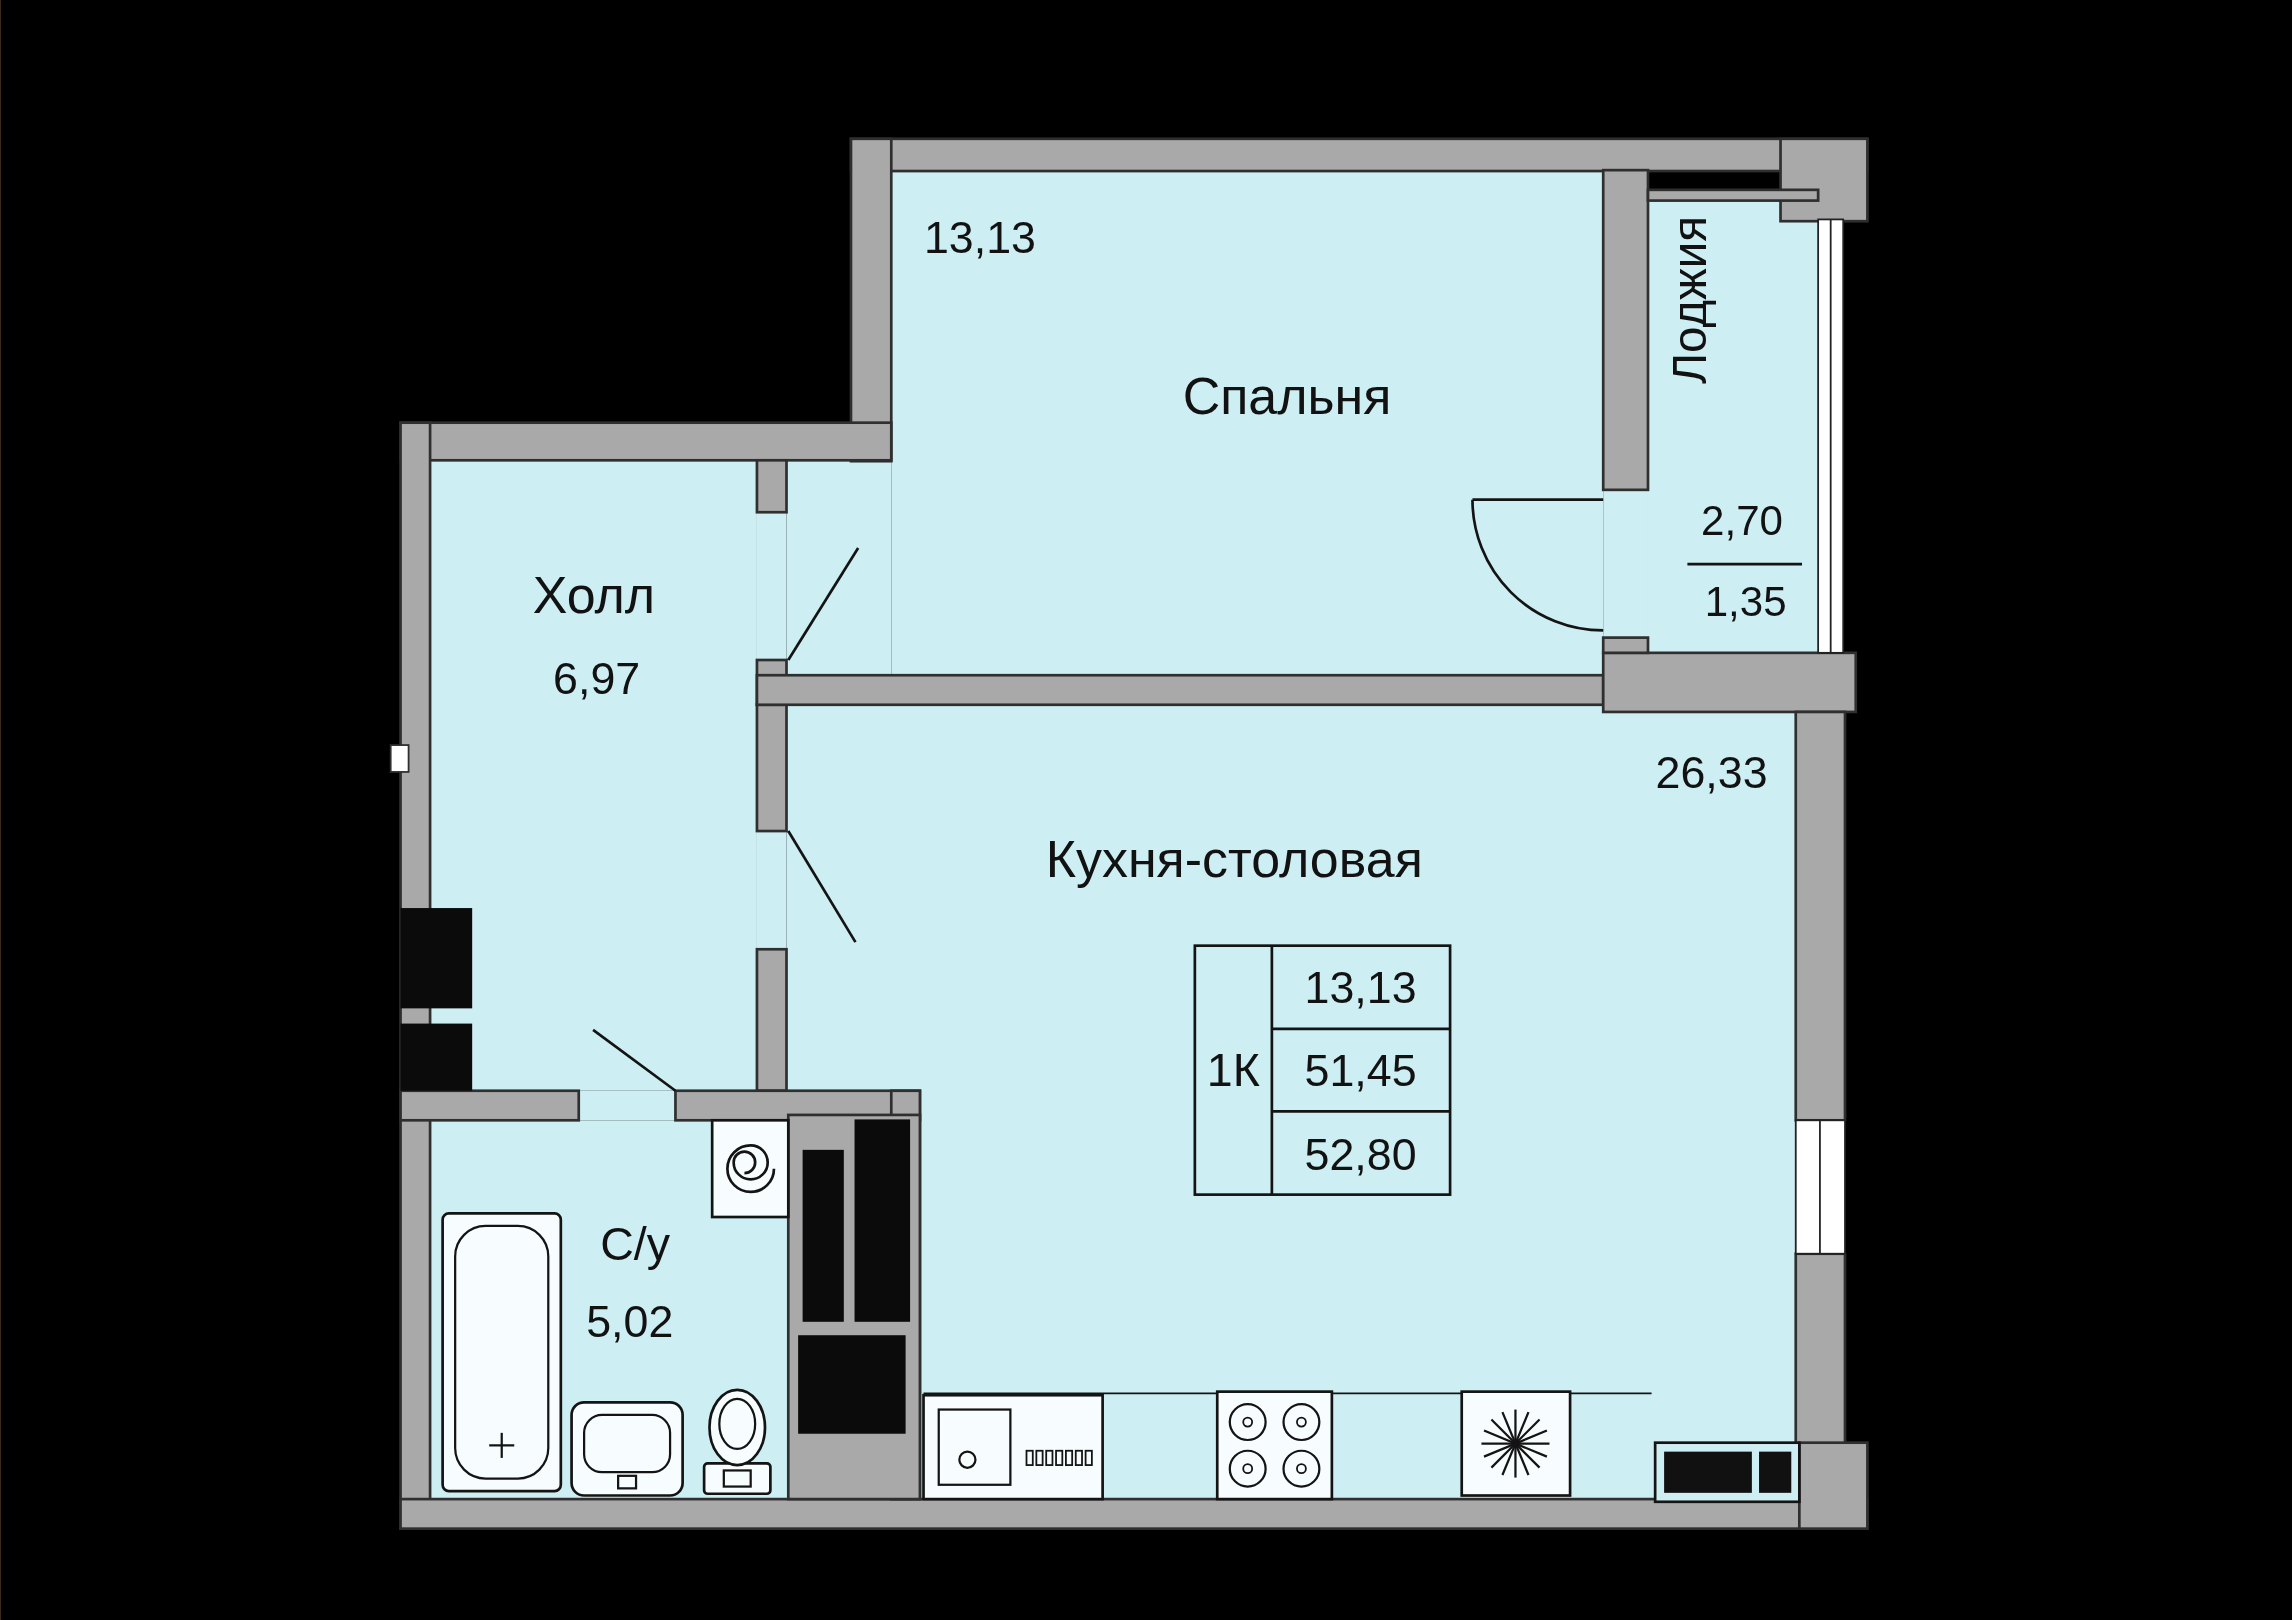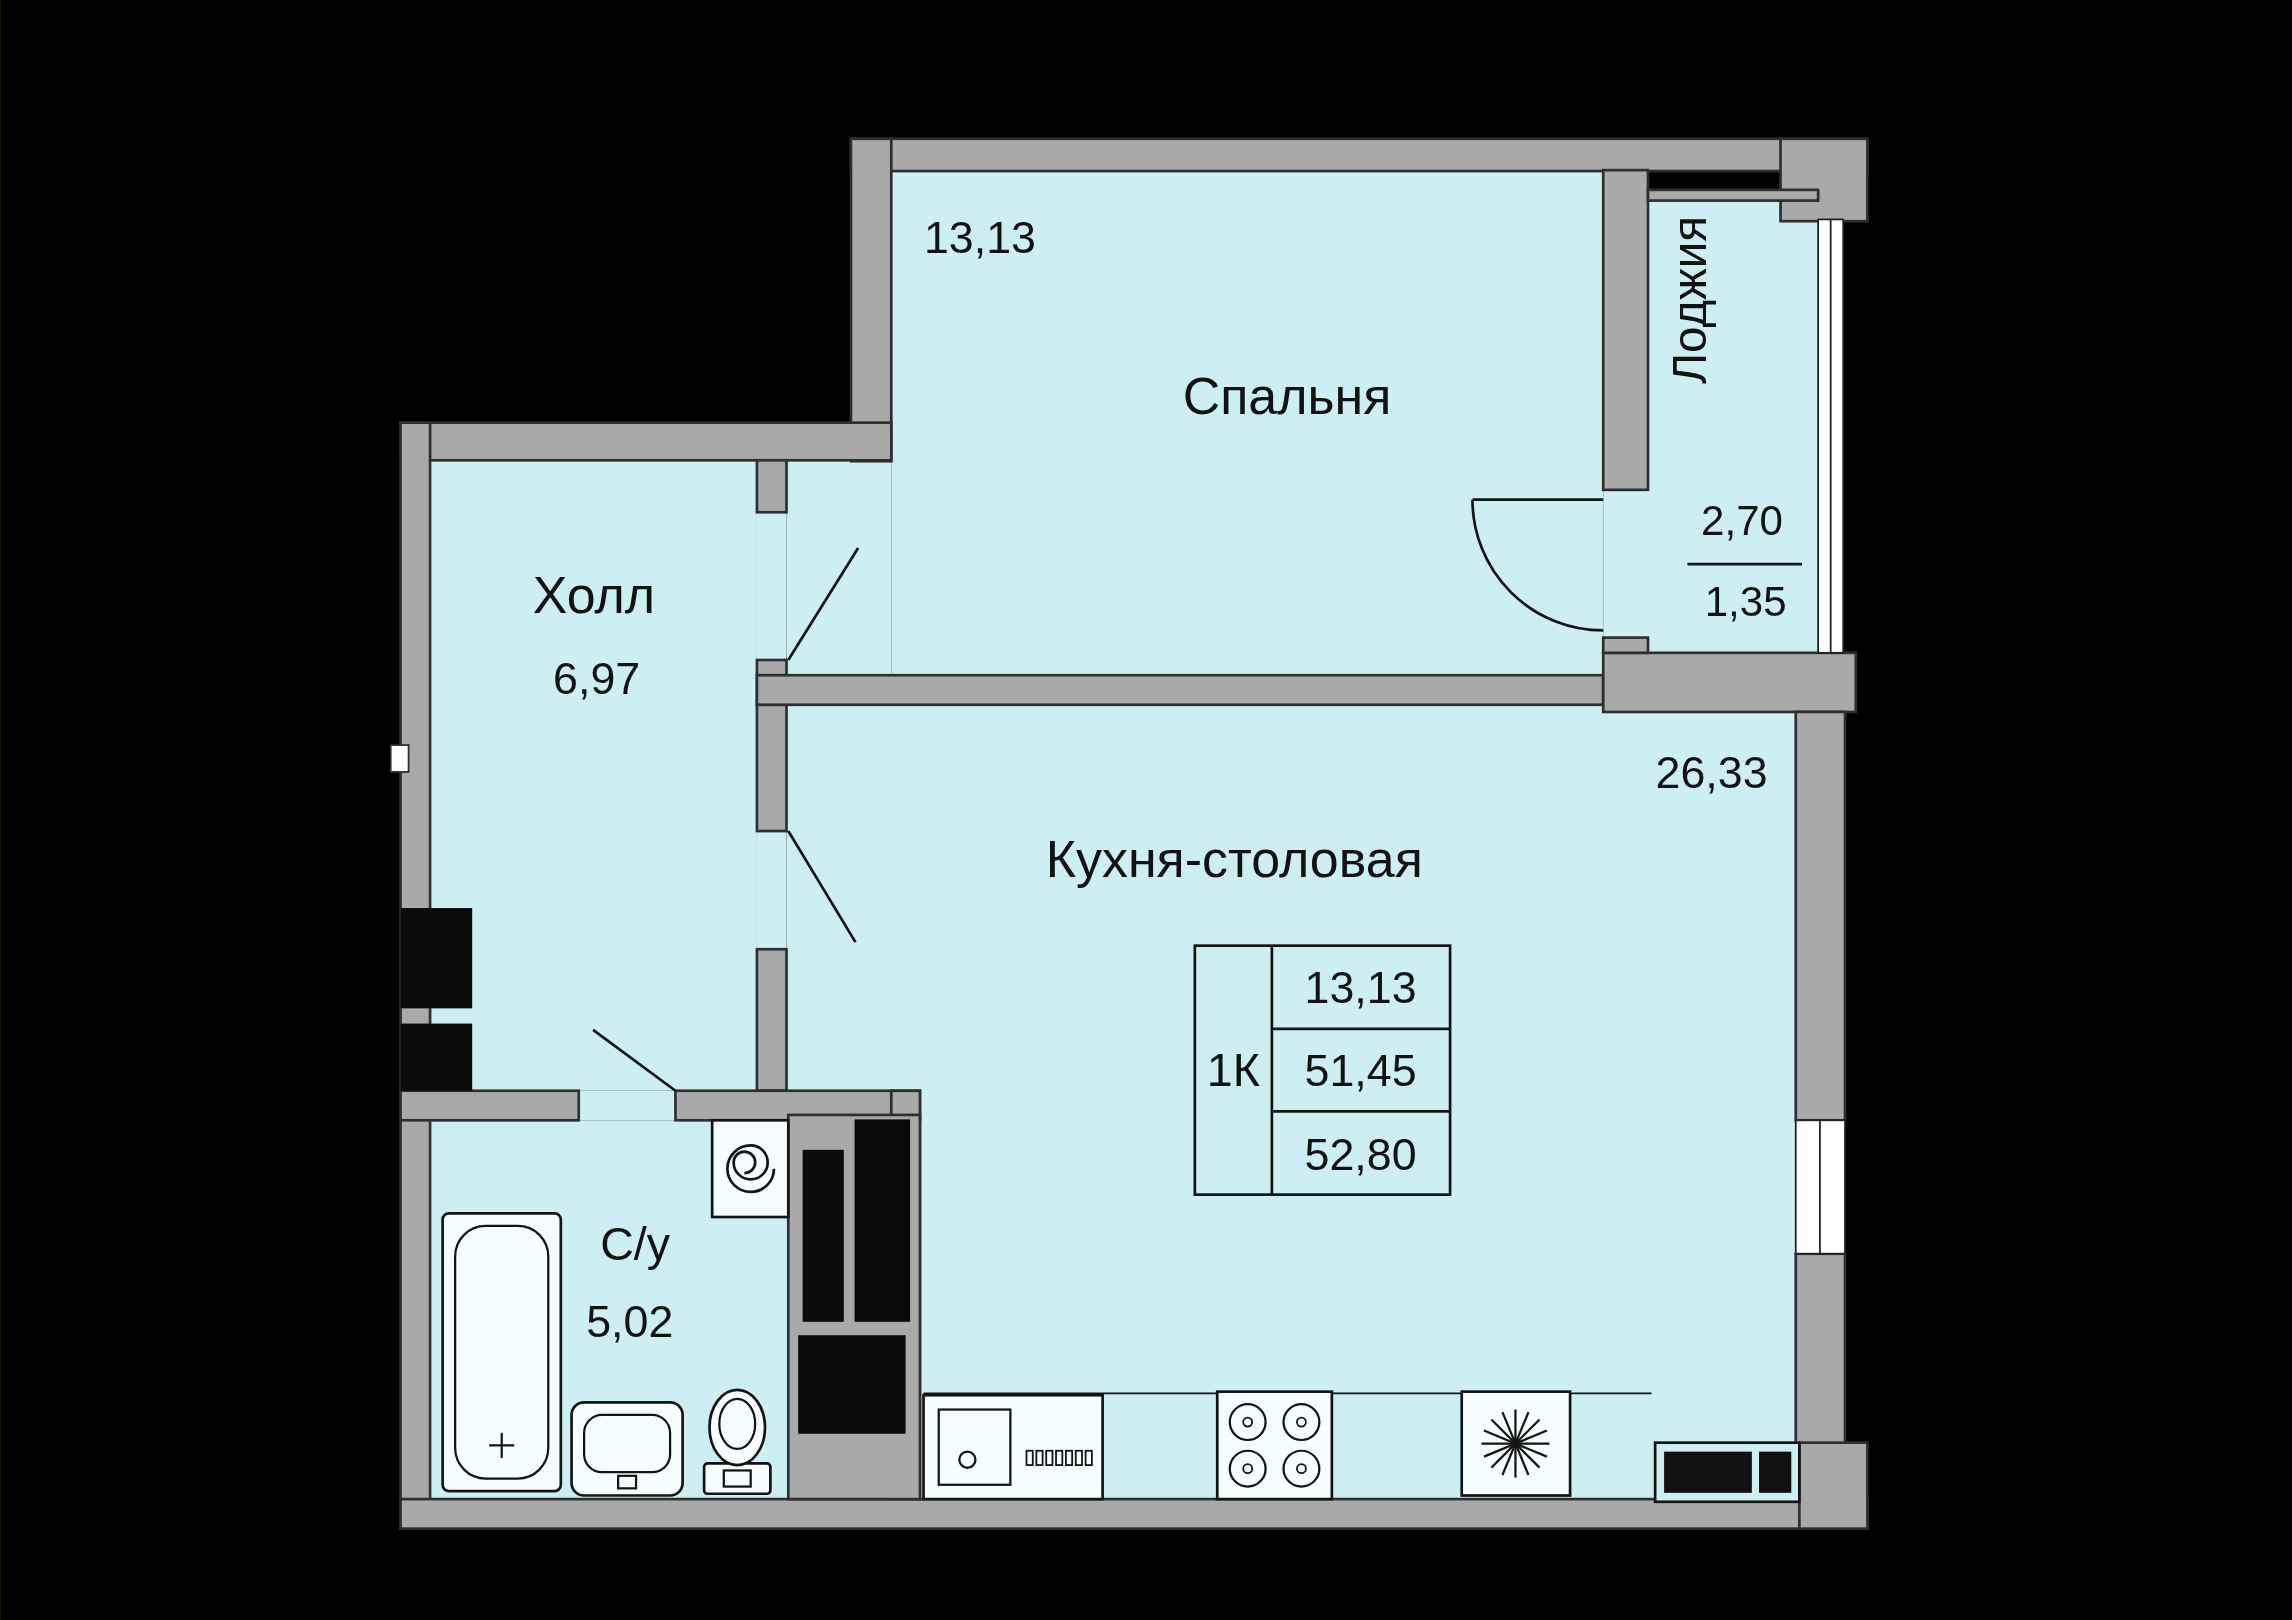--- a/index.html
+++ b/index.html
@@ -1,16 +1,16 @@
 <!DOCTYPE html>
 <html style="font-size:14.3px"><head>
 <meta charset="utf-8">
 <style>
   html,body{margin:0;padding:0;background:#000;}
-  .stage{position:relative;width:2293px;height:1620px;background:#4d7c0f;overflow:hidden;
+  .stage{position:relative;width:2293px;height:1620px;background:#fdba74;overflow:hidden;
          font-family:"Liberation Sans","DejaVu Sans",sans-serif;}
   .stage svg{position:absolute;left:0;top:0;}
   text{fill:#121212;font-family:"Liberation Sans","DejaVu Sans",sans-serif;}
   .room-name{font-size:58px;}
   .room-area{font-size:50px;}
   .loggia-name{font-size:53px;}
   .frac{font-size:47px;}
   .tbl{font-size:50px;}
   .tbl-type{font-size:52px;}
 </style>

